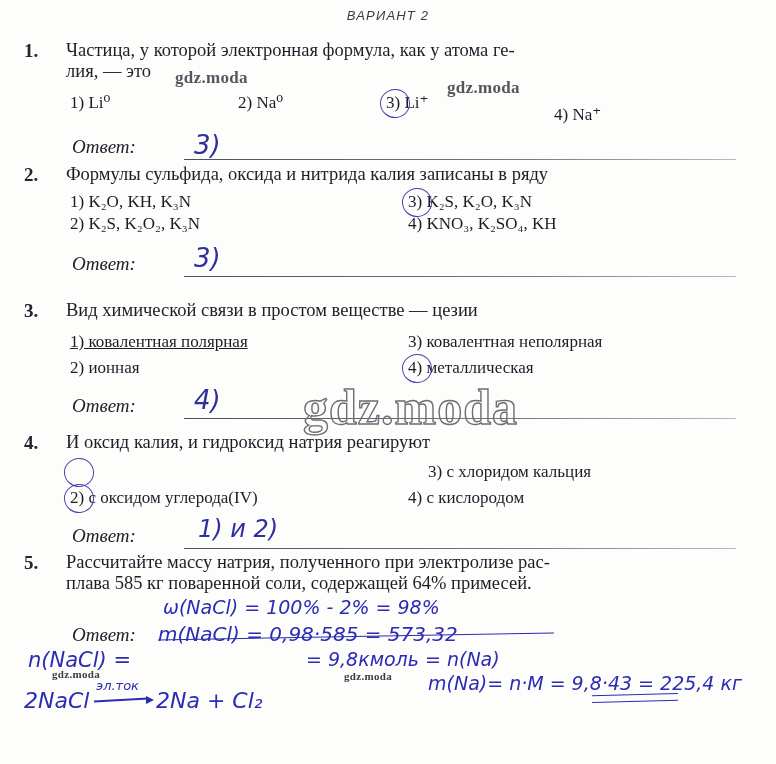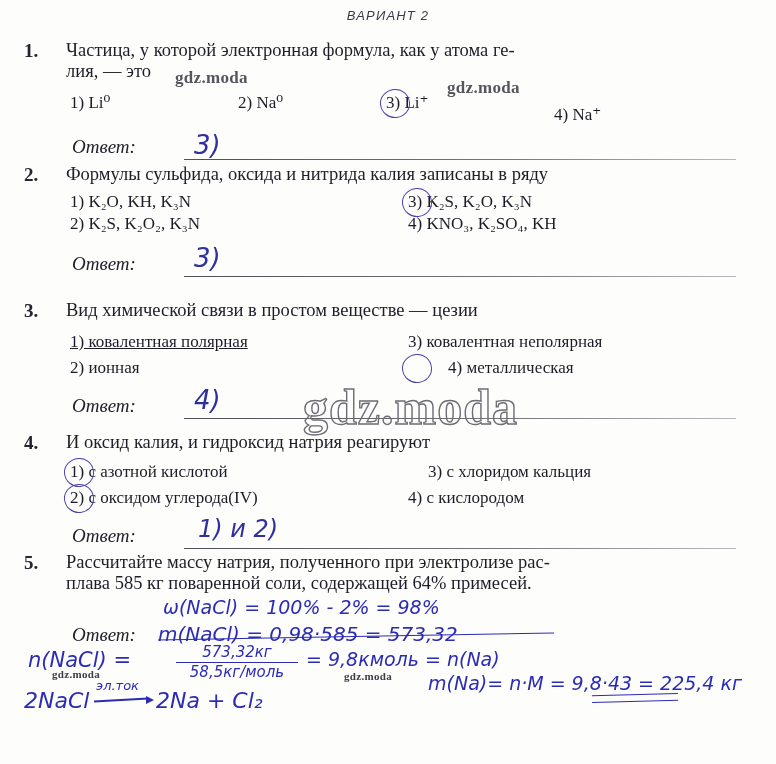--- a/index.html
+++ b/index.html
@@ -241,39 +241,38 @@
   <div class="q" style="top:300px;">
     <div class="q-num">3.</div>
     <div class="q-body">
       <div class="q-stem">
         <span>Вид химической связи в простом веществе — цезии</span>
       </div>
       <div class="opt-row" style="margin-top:10px;height:52px;">
         <span class="opt" style="left:4px;top:0;text-decoration:underline;">1) ковалентная полярная</span>
         <span class="opt" style="left:4px;top:26px;">2) ионная</span>
         <span class="opt" style="left:342px;top:0;">3) ковалентная неполярная</span>
-        <span class="opt" style="left:342px;top:26px;margin-left:40px;">4) металлическая</span>
+        <span class="opt" style="left:342px;top:26px;">4) металлическая</span>
         <span class="circled" style="left:336px;top:23px;"></span>
       </div>
       <div class="answer-row" style="margin-top:8px;">
         <span class="answer-label">Ответ:</span>
         <span class="answer-rule"></span>
         <span class="hand" style="left:128px;top:-6px;font-size:26px;">4)</span>
       </div>
     </div>
   </div>
 
   <div class="q" style="top:432px;">
     <div class="q-num">4.</div>
     <div class="q-body">
       <div class="q-stem">
         <span>И оксид калия, и гидроксид натрия реагируют</span>
       </div>
       <div class="opt-row" style="margin-top:8px;height:52px;">
-        <span class="opt" style="left:4px;top:0;">1) с азотной кислотой</span>
         <span class="circled" style="left:-2px;top:-3px;"></span>
         <span class="opt" style="left:4px;top:26px;">2) с оксидом углерода(IV)</span>
         <span class="circled" style="left:-2px;top:23px;"></span>
         <span class="opt" style="left:362px;top:0;">3) с хлоридом кальция</span>
         <span class="opt" style="left:342px;top:26px;">4) с кислородом</span>
       </div>
       <div class="answer-row" style="margin-top:8px;">
         <span class="answer-label">Ответ:</span>
         <span class="answer-rule"></span>
         <span class="hand" style="left:132px;top:-6px;font-size:24px;">1)   и   2)</span>
@@ -294,25 +293,20 @@
     </div>
   </div>
 
   <div class="solution" style="top:596px;">
     <span class="hw" style="left:163px;top:0;font-size:19px;">ω(NaCl) = 100% - 2% = 98%</span>
 
     <span class="hw" style="left:158px;top:26px;font-size:20px;">m(NaCl) = 0,98·585 = 573,32</span>
     <span class="strike" style="left:158px;top:40px;width:396px;transform:rotate(-1deg);"></span>
 
     <span class="hw" style="left:28px;top:52px;font-size:21px;">n(NaCl) =</span>
-    <div class="frac" style="left:176px;top:48px;width:122px;font-size:15px;">
-      <div>573,32кг</div>
-      <div class="bar"></div>
-      <div>58,5кг/моль</div>
-    </div>
     <span class="hw" style="left:306px;top:52px;font-size:19px;">= 9,8кмоль  = n(Na)</span>
 
     <span class="hw" style="left:428px;top:76px;font-size:19px;">m(Na)= n·M = 9,8·43 = 225,4 кг</span>
     <span class="dbl-underline" style="left:592px;top:98px;"></span>
 
     <span class="hw" style="left:24px;top:92px;font-size:22px;">2NaCl</span>
     <span class="hw" style="left:96px;top:82px;font-size:13px;">эл.ток</span>
     <span class="arrow-line" style="left:94px;top:103px;"></span>
     <span class="arrow-head" style="left:146px;top:100px;"></span>
     <span class="hw" style="left:156px;top:92px;font-size:22px;">2Na + Cl₂</span>

